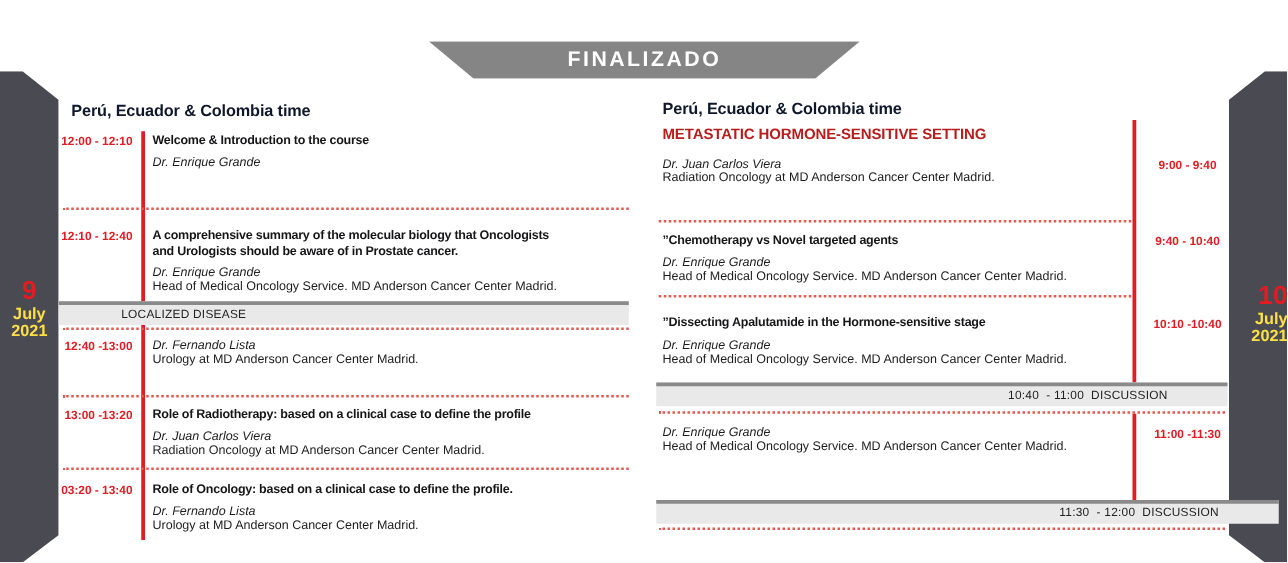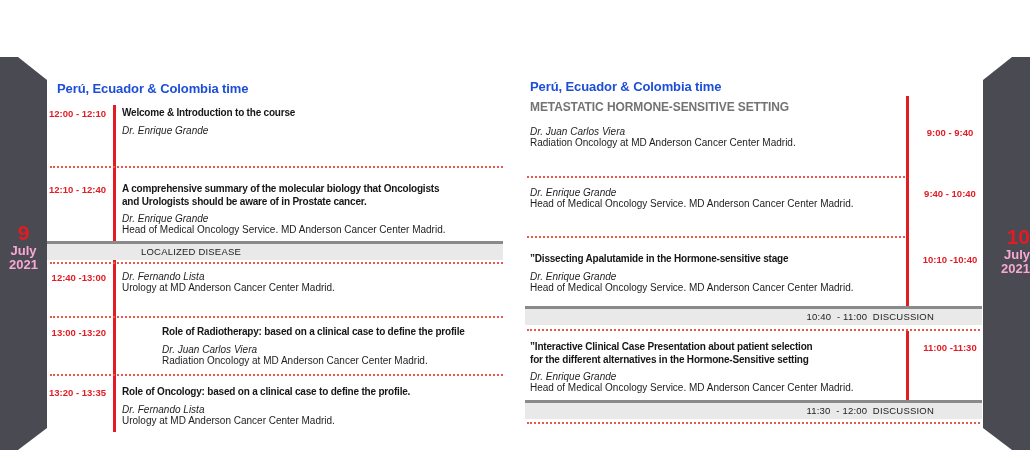--- a/index.html
+++ b/index.html
@@ -12,57 +12,60 @@
             clip-path:polygon(0 0, 100% 0, calc(100% - 36px) 100%, 36px 100%);
             display:flex; align-items:center; justify-content:center; }
   .banner span { color:#ffffff; font-weight:bold; font-size:17px; letter-spacing:2px; }
 
   
   .ribbon { top:0; width:47px; height:450px; background:#4a4a52; }
   .ribbon-left  { left:0; clip-path:polygon(0 57px, 18px 57px, 47px 80px, 47px 428px, 18px 450px, 0 450px); }
   .ribbon-right { left:983px; clip-path:polygon(0 80px, 29px 57px, 47px 57px, 47px 450px, 29px 450px, 0 428px); }
   .daybox { left:0; right:0; text-align:center; }
   .day-num { font-size:21px; font-weight:bold; color:#e31b23; line-height:22px; }
-  .day-mon, .day-yr { font-size:13px; font-weight:bold; color:#f9a8d4; line-height:14px; }
+  .day-mon, .day-yr { font-size:13px; font-weight:bold; color:#fde047; line-height:14px; }
 
   
   .vline { width:3px; background:#e31b23; }
 
   
   .dotted { border-top:2px dotted #e8584d; height:0; }
 
   
-  .tz { color:#1d4ed8; font-weight:bold; font-size:13px; letter-spacing:-0.1px; }
-  .sect { color:#737373; font-weight:bold; font-size:12px; letter-spacing:-0.1px; }
+  .tz { color:#0f172a; font-weight:bold; font-size:13px; letter-spacing:-0.1px; }
+  .sect { color:#b91c1c; font-weight:bold; font-size:12px; letter-spacing:-0.1px; }
 
   
   .item { left:0; width:515px; }
   .item .time { position:absolute; left:26px; width:80px; text-align:right;
                 color:#e31b23; font-weight:bold; font-size:9.5px; padding-top:1px; }
   .item .body { margin-left:122px; width:392px; color:#1d1d1f; }
   .item-r { left:530px; width:460px; }
   .item-r .time { position:absolute; left:384px; width:72px; text-align:center;
                   color:#e31b23; font-weight:bold; font-size:9.5px; padding-top:1px; }
   .item-r .body { width:378px; color:#1d1d1f; }
   .title { font-weight:bold; font-size:10px; line-height:12.5px; letter-spacing:-0.2px;
            white-space:pre; margin-bottom:5px; color:#161618; }
   .speaker { font-style:italic; font-size:10px; line-height:11px; }
   .aff { font-size:10px; line-height:11px; white-space:pre-line; }
 
   
   .graybar { background:#e9e9e9; border-top:3px solid #8a8a8a; height:19px;
              font-size:9.5px; color:#222; line-height:15px; letter-spacing:0.2px; z-index:3; }
-  .bar-left { padding-left:94px; }
+  .bar-left { padding-left:50px; }
   .bar-right { text-align:right; padding-right:48px; white-space:pre; }
 </style>
 </head>
 <body>
 
 <div class="page">
 
+  <div class="abs banner">
+    <span>FINALIZADO</span>
+  </div>
 
   <div class="abs ribbon ribbon-left">
     <div class="abs daybox" style="top:222px;">
       <div class="day-num">9</div>
       <div class="day-mon">July</div>
       <div class="day-yr">2021</div>
     </div>
   </div>
 
   <div class="abs ribbon ribbon-right">
@@ -104,33 +107,33 @@
   <div class="abs item" style="top:271px;">
     <div class="time">12:40 -13:00</div>
     <div class="body">
       <div class="speaker">Dr. Fernando Lista</div>
       <div class="aff">Urology at MD Anderson Cancer Center Madrid.</div>
     </div>
   </div>
 
   <div class="abs dotted" style="left:50px; top:316px; width:453px;"></div>
 
-  <div class="abs item" style="top:326px;padding-left:40px;">
+  <div class="abs item" style="top:326px;">
     <div class="time">13:00 -13:20</div>
     <div class="body">
       <div class="title">Role of Radiotherapy: based on a clinical case to define the profile</div>
       <div class="speaker">Dr. Juan Carlos Viera</div>
       <div class="aff">Radiation Oncology at MD Anderson Cancer Center Madrid.</div>
     </div>
   </div>
 
   <div class="abs dotted" style="left:50px; top:374px; width:453px;"></div>
 
   <div class="abs item" style="top:386px;">
-    <div class="time">13:20 - 13:35</div>
+    <div class="time">03:20 - 13:40</div>
     <div class="body">
       <div class="title">Role of Oncology: based on a clinical case to define the profile.</div>
       <div class="speaker">Dr. Fernando Lista</div>
       <div class="aff">Urology at MD Anderson Cancer Center Madrid.</div>
     </div>
   </div>
 
   <div class="abs tz" style="left:530px; top:79px;">Perú, Ecuador &amp; Colombia time</div>
   <div class="abs sect" style="left:530px; top:100px;">METASTATIC HORMONE-SENSITIVE SETTING</div>
 
@@ -143,20 +146,21 @@
       <div class="speaker">Dr. Juan Carlos Viera</div>
       <div class="aff">Radiation Oncology at MD Anderson Cancer Center Madrid.</div>
     </div>
   </div>
 
   <div class="abs dotted" style="left:527px; top:176px; width:378px;"></div>
 
   <div class="abs item-r" style="top:187px;">
     <div class="time">9:40 - 10:40</div>
     <div class="body">
+      <div class="title">”Chemotherapy vs Novel targeted agents</div>
       <div class="speaker">Dr. Enrique Grande</div>
       <div class="aff">Head of Medical Oncology Service. MD Anderson Cancer Center Madrid.</div>
     </div>
   </div>
 
   <div class="abs dotted" style="left:527px; top:236px; width:378px;"></div>
 
   <div class="abs item-r" style="top:253px;">
     <div class="time">10:10 -10:40</div>
     <div class="body">
@@ -166,24 +170,22 @@
     </div>
   </div>
 
   <div class="abs graybar bar-right" style="left:525px; top:306px; width:457px;">10:40  - 11:00  DISCUSSION</div>
 
   <div class="abs dotted" style="left:527px; top:329px; width:453px;"></div>
 
   <div class="abs item-r" style="top:341px;">
     <div class="time">11:00 -11:30</div>
     <div class="body">
-      <div class="title">”Interactive Clinical Case Presentation about patient selection
-for the different alternatives in the Hormone-Sensitive setting</div>
       <div class="speaker">Dr. Enrique Grande</div>
       <div class="aff">Head of Medical Oncology Service. MD Anderson Cancer Center Madrid.</div>
     </div>
   </div>
 
-  <div class="abs graybar bar-right" style="left:525px; top:400px; width:457px;">11:30  - 12:00  DISCUSSION</div>
+  <div class="abs graybar bar-right" style="left:525px; top:400px; width:498px;">11:30  - 12:00  DISCUSSION</div>
 
   <div class="abs dotted" style="left:527px; top:422px; width:453px;"></div>
 
 </div>
 
 </body></html>

